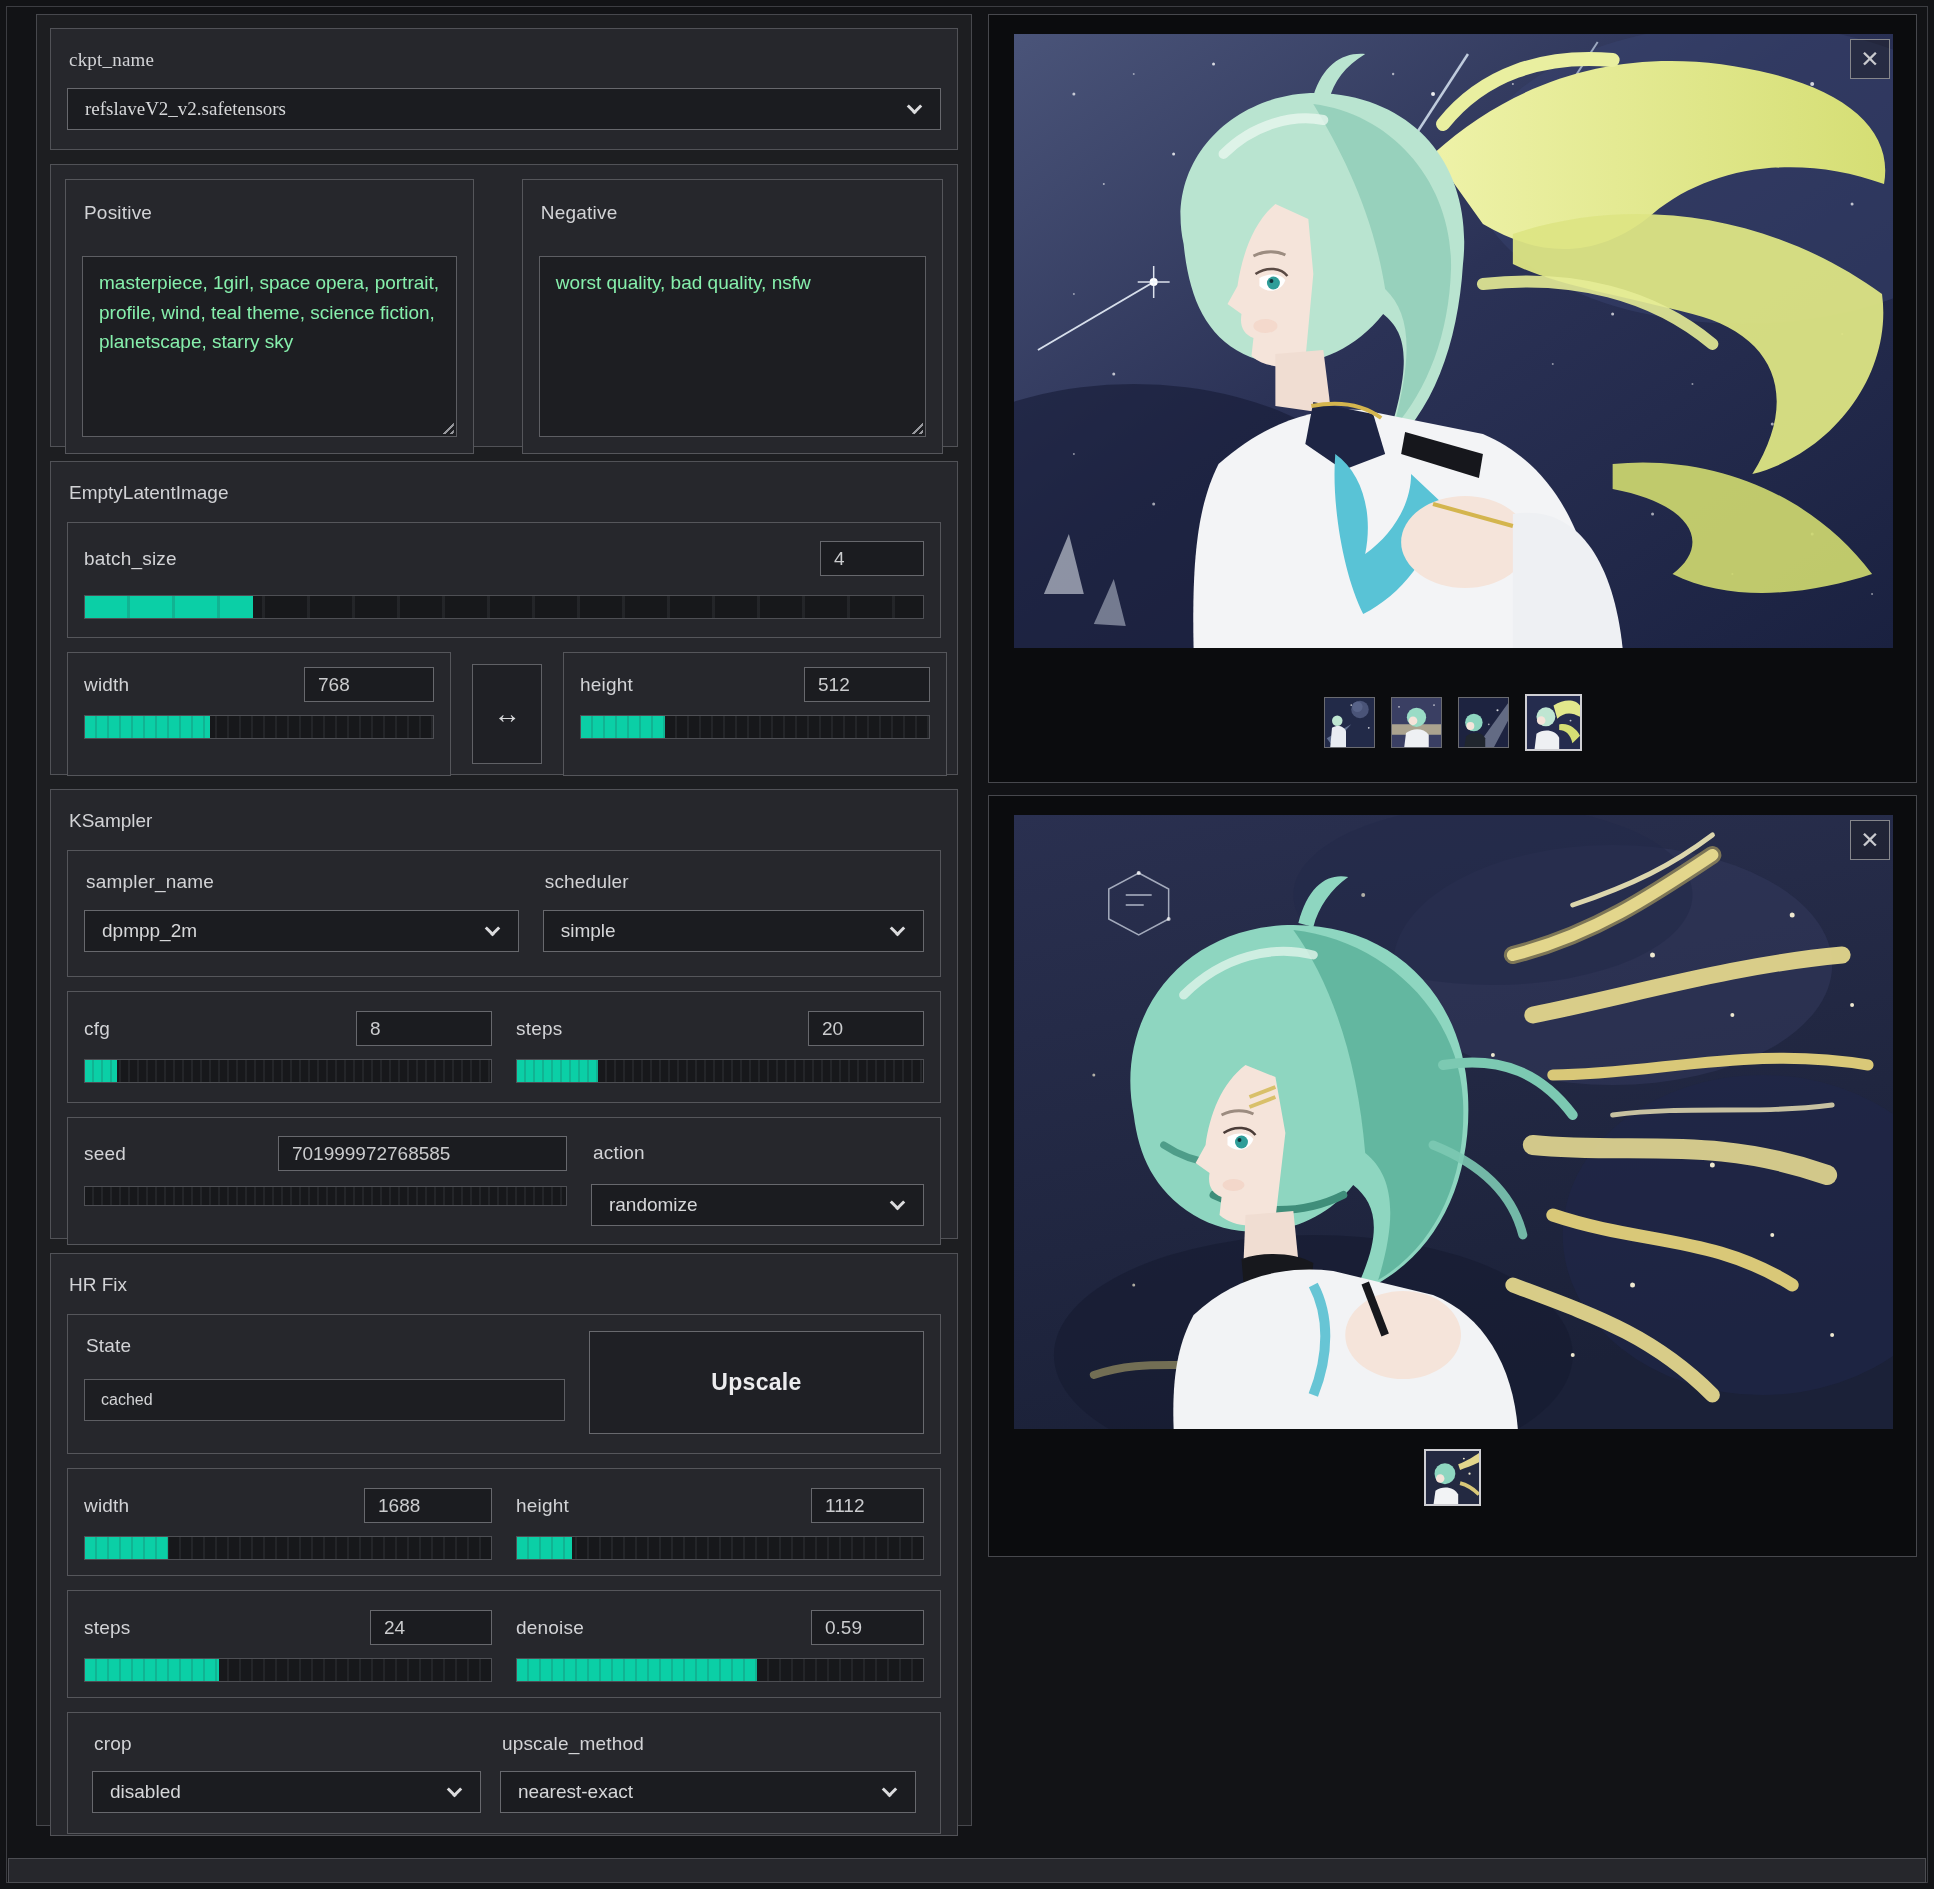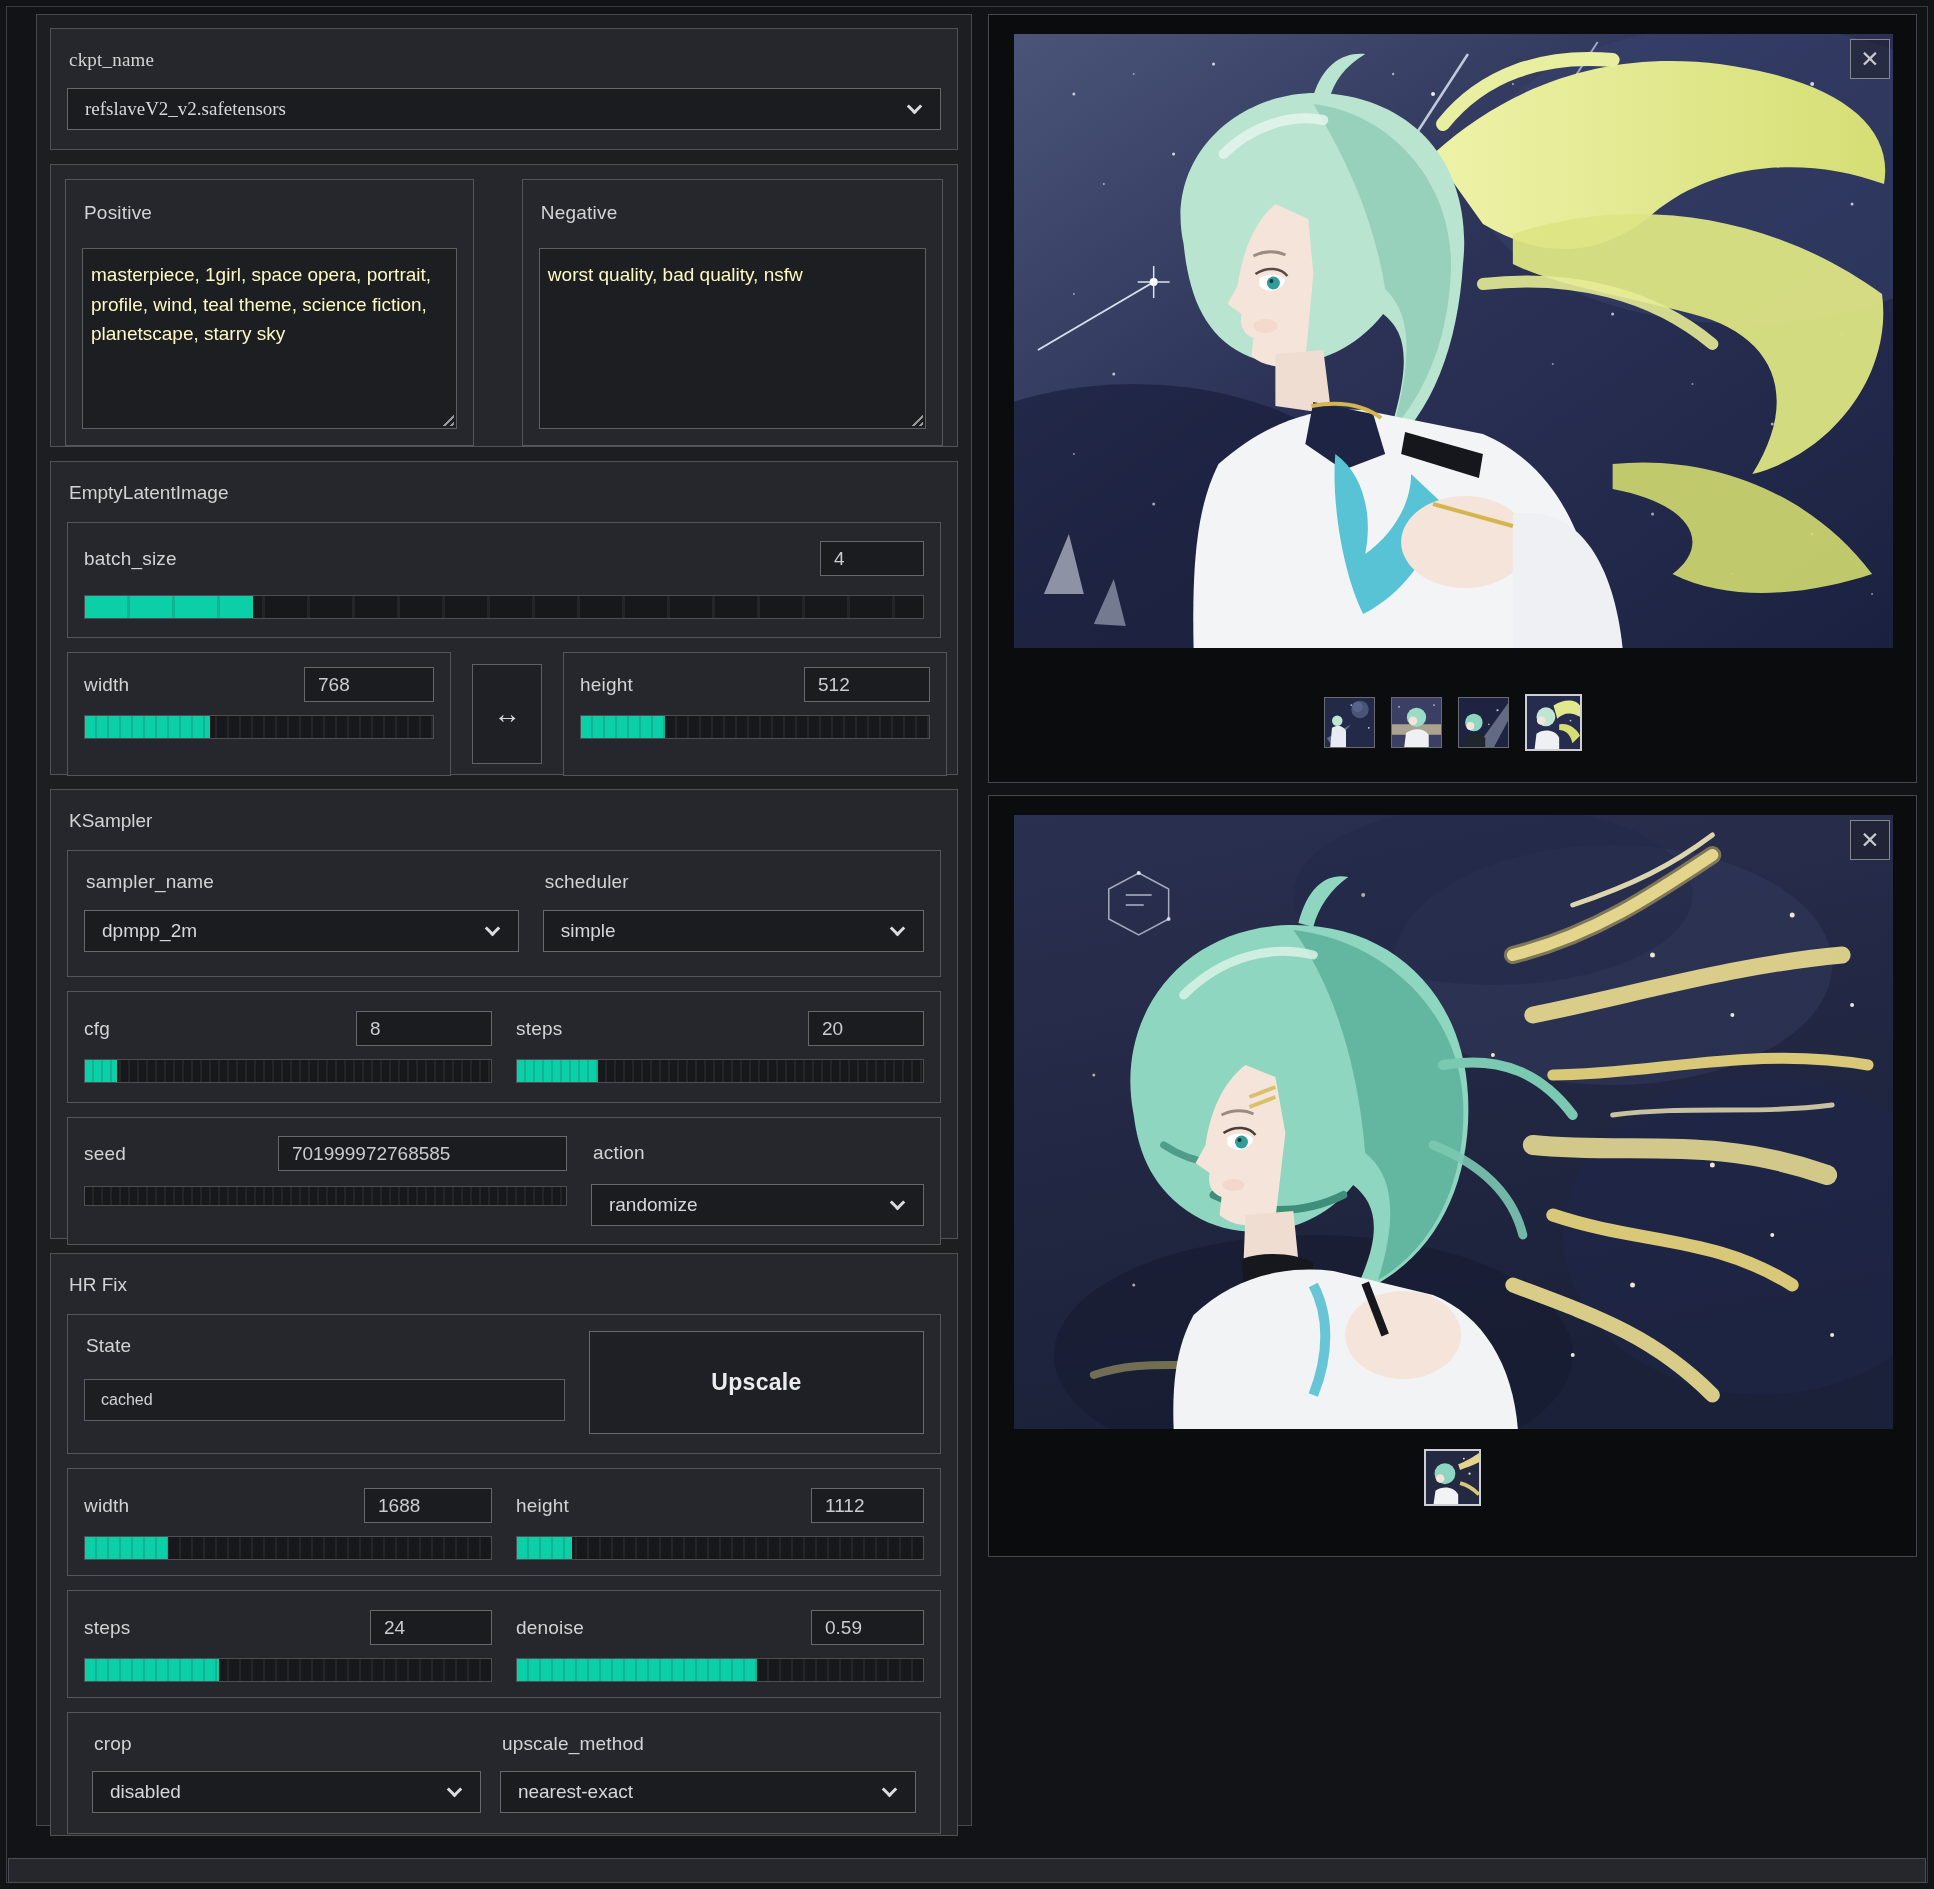--- a/index.html
+++ b/index.html
@@ -59,22 +59,22 @@
   .slider .fill { position:absolute; left:0; top:0; height:100%;
     background:repeating-linear-gradient(90deg,#0bcfa6 0 10px,#11b392 10px 12px); }
   .slider.seg-c::before { background:repeating-linear-gradient(90deg, transparent 0 42px, rgba(120,125,132,.13) 42px 45px); }
   .slider.seg-c .fill { background:repeating-linear-gradient(90deg,#0bcfa6 0 42px,#11b392 42px 45px); }
   .slider.seg-x::before { background:repeating-linear-gradient(90deg, transparent 0 7px, rgba(120,125,132,.13) 7px 9px); }
   .slider.seg-x .fill { background:repeating-linear-gradient(90deg,#0bcfa6 0 7px,#11b392 7px 9px); }
   .slider.h20 { height:20px; }
 
   
   .ta {
-    background:#1d1e22; border:1px solid #5d5e63; height:181px; margin-top:24px;
-    padding:11px 8px; color:#fef9c3; font-size:19px; line-height:29.5px; position:relative;
+    background:#1d1e22; border:1px solid #5d5e63; height:181px; margin-top:32px;
+    padding:11px 16px; color:#86efac; font-size:19px; line-height:29.5px; position:relative;
     overflow:hidden;
   }
   .grip { position:absolute; right:2px; bottom:2px; width:15px; height:15px;
     background:repeating-linear-gradient(135deg, transparent 0 3px, #97989d 3px 5px);
     clip-path:polygon(100% 0, 100% 100%, 0 100%); }
 
   
   .latent-batch { margin-bottom:14px; padding:18px 16px; }
   .latent-batch .lrow { margin-bottom:19px; }
   .wh-row { display:grid; grid-template-columns:384px 70px 384px; gap:21px; align-items:center; }

